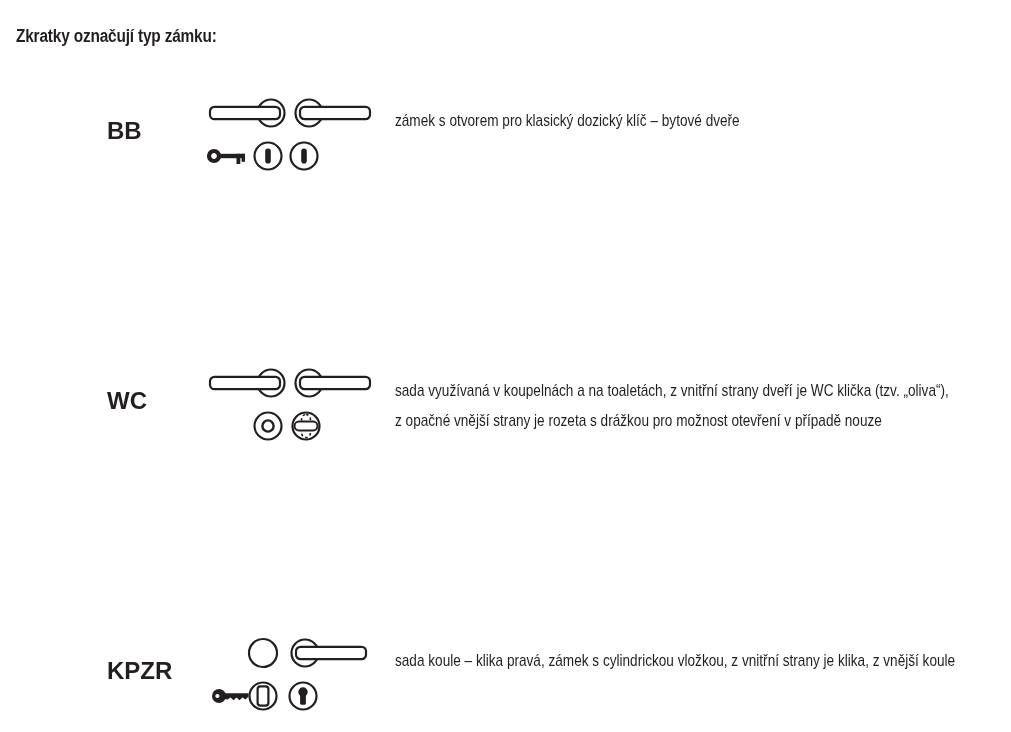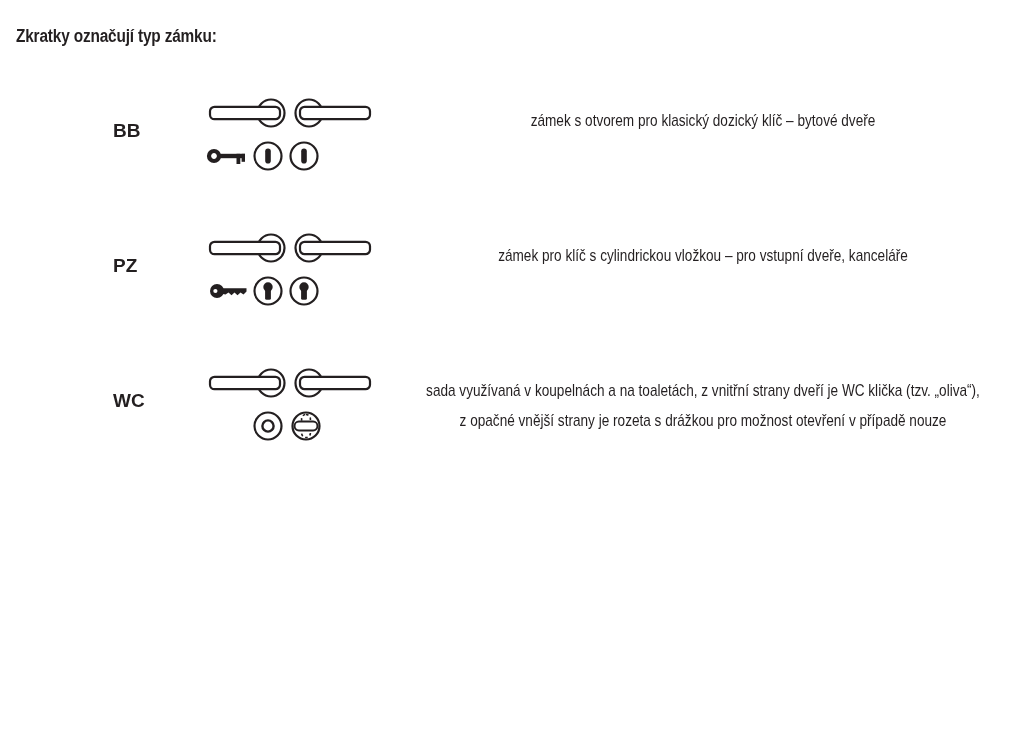--- a/index.html
+++ b/index.html
@@ -1,29 +1,29 @@
 <!DOCTYPE html>
 <html><head>
 <meta charset="utf-8">
 <style>
   * { margin:0; padding:0; box-sizing:border-box; }
   html,body { background:#ffffff; }
   .page {
     position:relative; width:1011px; height:732px; background:#ffffff;
-    font-family:"Liberation Sans", sans-serif; color:#231f20; overflow:hidden;text-align:center;
+    font-family:"Liberation Sans", sans-serif; color:#231f20; overflow:hidden;
   }
   .title {
     position:absolute; left:16px; top:26px;
     font-size:17.5px; font-weight:700; white-space:nowrap;
     transform:scaleX(0.88); transform-origin:0 0; letter-spacing:-0.2px;
   }
   .row { position:absolute; left:0; width:1011px; height:95px; }
   .code {
-    position:absolute; left:113px; top:22px;
-    font-size:19px; font-weight:700; line-height:28px;
+    position:absolute; left:107px; top:22px;
+    font-size:24px; font-weight:700; line-height:28px;
   }
   .icons { position:absolute; left:205px; top:0; }
   .desc {
     position:absolute; left:395px; top:11px; width:770px;
     font-size:17px; line-height:30px; white-space:pre-line;
     transform:scaleX(0.8); transform-origin:0 0;
   }
   .oln { fill:#ffffff; stroke:#231f20; stroke-width:2.2; }
 </style>
 </head>
@@ -87,39 +87,39 @@
     <svg class="icons" viewBox="0 0 180 95" width="180" height="95" aria-hidden="true">
       <use href="#def-lever-left" x="66" y="18"></use>
       <use href="#def-lever-right" x="104" y="18"></use>
       <use href="#def-key-classic" x="9" y="61"></use>
       <use href="#def-keyhole-bb" x="63" y="61"></use>
       <use href="#def-keyhole-bb" x="99" y="61"></use>
     </svg>
     <div class="desc">zámek s otvorem pro klasický dozický klíč – bytové dveře</div>
   </div>
 
-  <div class="row" style="top:230px">
-    <div class="code">PZ</div>
-    <svg class="icons" viewBox="0 0 180 95" width="180" height="95" aria-hidden="true">
-      <use href="#def-lever-left" x="66" y="18"></use>
-      <use href="#def-lever-right" x="104" y="18"></use>
-      <use href="#def-key-modern" x="12" y="61"></use>
-      <use href="#def-keyhole-pz" x="63" y="61"></use>
-      <use href="#def-keyhole-pz" x="99" y="61"></use>
-    </svg>
-    <div class="desc">zámek pro klíč s cylindrickou vložkou – pro vstupní dveře, kanceláře</div>
-  </div>
 
   <div class="row" style="top:365px">
     <div class="code">WC</div>
     <svg class="icons" viewBox="0 0 180 95" width="180" height="95" aria-hidden="true">
       <use href="#def-lever-left" x="66" y="18"></use>
       <use href="#def-lever-right" x="104" y="18"></use>
       <use href="#def-rosette-slot" x="63" y="61"></use>
       <use href="#def-oliva" x="101" y="61"></use>
     </svg>
     <div class="desc">sada využívaná v koupelnách a na toaletách, z vnitřní strany dveří je WC klička (tzv. „oliva“),
 z opačné vnější strany je rozeta s drážkou pro možnost otevření v případě nouze</div>
   </div>
 
 
+  <div class="row" style="top:635px">
+    <div class="code">KPZR</div>
+    <svg class="icons" viewBox="0 0 180 95" width="180" height="95" aria-hidden="true">
+      <use href="#def-knob" x="58" y="18"></use>
+      <use href="#def-lever-right" x="100" y="18"></use>
+      <use href="#def-key-modern" x="14" y="61"></use>
+      <use href="#def-blind" x="58" y="61"></use>
+      <use href="#def-keyhole-pz" x="98" y="61"></use>
+    </svg>
+    <div class="desc">sada koule – klika pravá, zámek s cylindrickou vložkou, z vnitřní strany je klika, z vnější koule</div>
+  </div>
 
 </div>
 
 </body></html>

